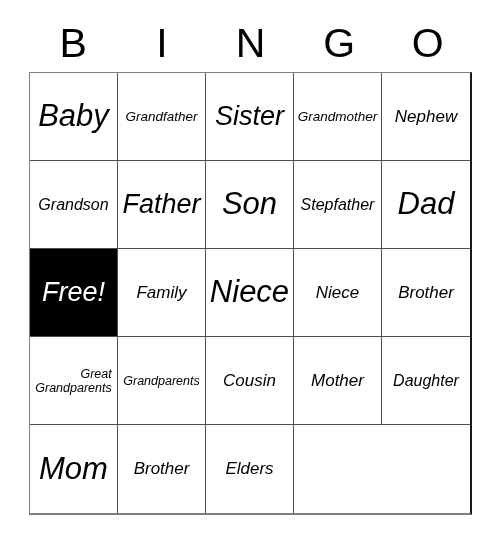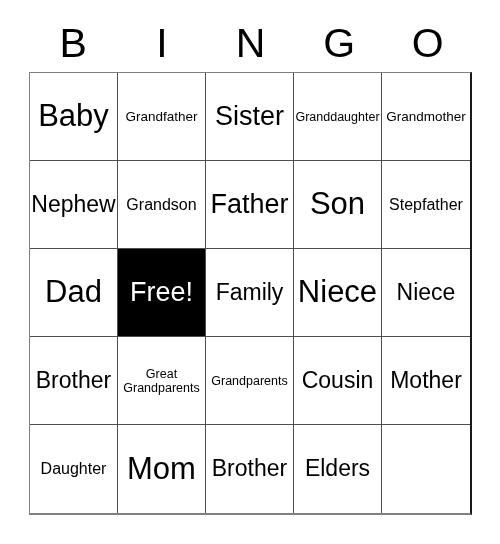--- a/index.html
+++ b/index.html
@@ -57,37 +57,38 @@
     grid-template-rows: repeat(5, 1fr);
     background: #ffffff;
   }
   .cell {
     box-sizing: border-box;
     border-right: 1px solid #4d4d4d;
     border-bottom: 1px solid #4d4d4d;
     display: flex;
     align-items: center;
     justify-content: center;
-    text-align: center;
+    text-align: right;
     padding: 2px 3px;
     overflow: hidden;
     background: #ffffff;
     color: #000000;
+    font-style: italic;
   }
   .cell:nth-child(5n) { border-right: none; }
   .cell:nth-child(n+21) { border-bottom: none; }
   .cell-text {
     display: block;
     line-height: 1.12;
     white-space: pre-line;
   }
   
   .fs-xl  { font-size: 31px; }
   .fs-lg  { font-size: 27px; }
-  .fs-md  { font-size: 23px; }
+  .fs-md  { font-size: 17px; }
   .fs-sm  { font-size: 16px; }
   .fs-xs  { font-size: 13.5px; }
   .fs-xxs { font-size: 12.5px; }
   .free {
     background: #000000;
     color: #ffffff;
   }
 </style>
 </head>
 <body>
@@ -104,23 +105,20 @@
 
   <div id="grid">
       <div class="cell">
         <span class="cell-text fs-xl">Baby</span>
       </div>
       <div class="cell">
         <span class="cell-text fs-xs">Grandfather</span>
       </div>
       <div class="cell">
         <span class="cell-text fs-lg">Sister</span>
-      </div>
-      <div class="cell">
-        <span class="cell-text fs-xxs">Granddaughter</span>
       </div>
       <div class="cell">
         <span class="cell-text fs-xs">Grandmother</span>
       </div>
       <div class="cell">
         <span class="cell-text fs-md">Nephew</span>
       </div>
       <div class="cell">
         <span class="cell-text fs-sm">Grandson</span>
       </div>

